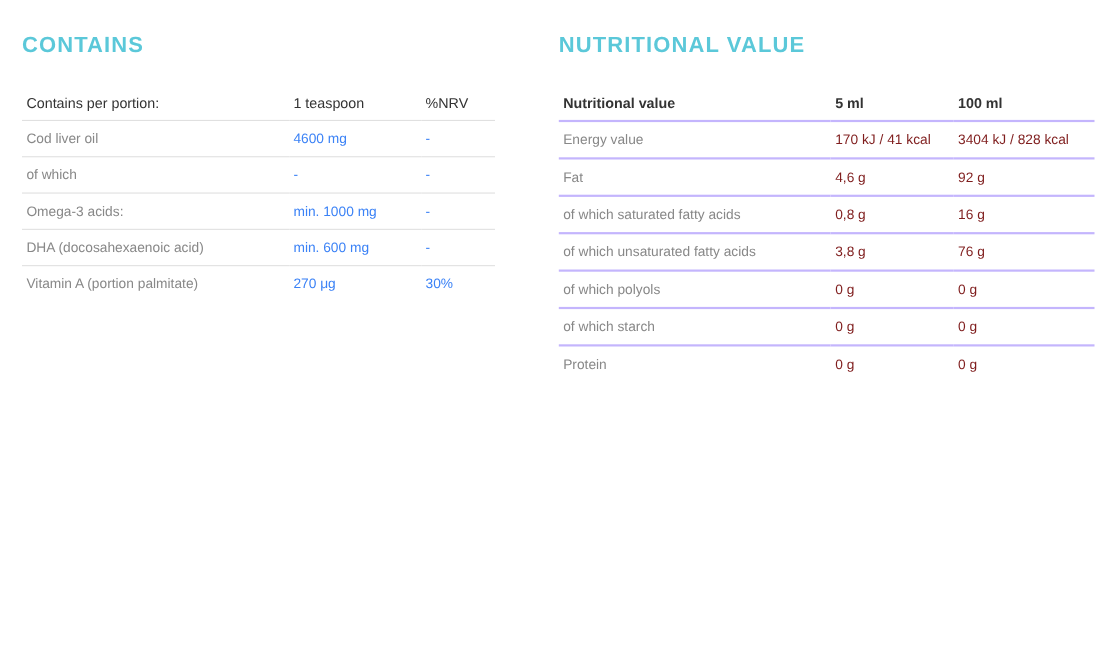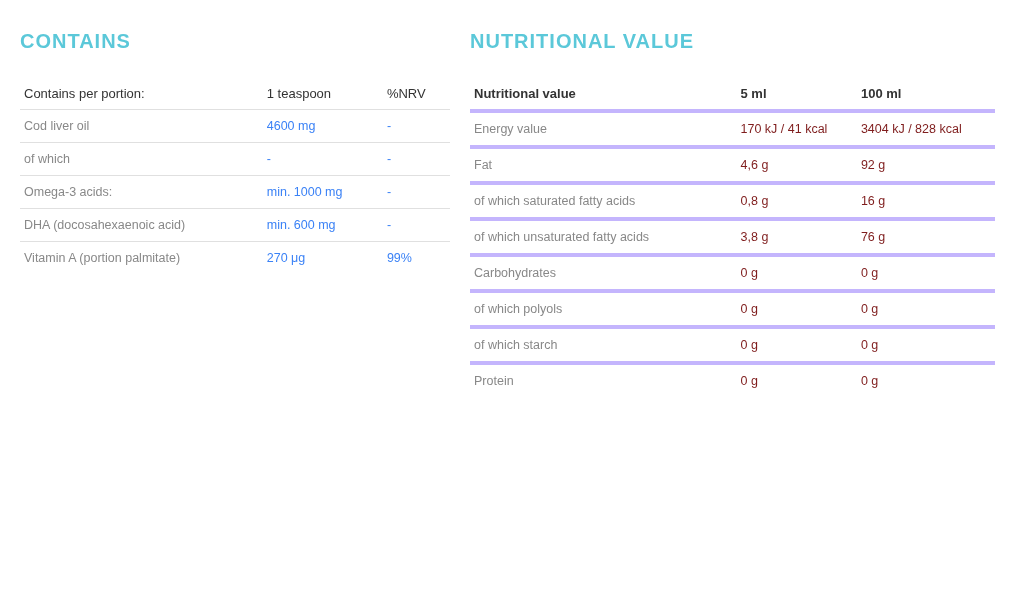--- a/index.html
+++ b/index.html
@@ -5,21 +5,21 @@
     * { box-sizing: border-box; margin: 0; padding: 0; }
     body {
       font-family: Arial, Helvetica, sans-serif;
       background: #ffffff;
       color: #666;
       font-size: 13px;
       padding: 30px 20px;
     }
     .page-container {
       display: flex;
-      gap: 20px;
+      gap: 58px;
       max-width: 1015px;
     }
     .left-panel {
       flex: 0 0 430px;
     }
     .right-panel {
       flex: 1;
     }
     .section-title {
       color: #5bc8d9;
@@ -66,21 +66,21 @@
       font-weight: bold;
       color: #333;
       padding: 8px 4px;
       text-align: left;
       font-size: 13px;
     }
     .nutritional-table thead tr th:first-child {
       min-width: 210px;
     }
     .nutritional-table tbody tr {
-      border-top: 4px solid #c4b5fd;
+      border-top: 2px solid #c4b5fd;
       margin-left: 48px;
     }
     .nutritional-table tbody tr td {
       padding: 9px 4px;
       color: #888;
       font-size: 12.5px;
       vertical-align: top;
     }
     .nutritional-table tbody tr td:first-child {
       max-width: 210px;
@@ -124,21 +124,21 @@
       <td class="value-col">-</td>
     </tr>
           <tr>
       <td>DHA (docosahexaenoic acid)</td>
       <td class="value-col">min. 600 mg</td>
       <td class="value-col">-</td>
     </tr>
           <tr>
       <td>Vitamin A (portion palmitate)</td>
       <td class="value-col">270 μg</td>
-      <td class="value-col">99%</td>
+      <td class="value-col">30%</td>
     </tr>
         </tbody>
     </table>
   </div>
 
   <div class="right-panel">
     <h2 class="section-title">NUTRITIONAL VALUE</h2>
     <table class="nutritional-table">
       <thead>
         <tr class="header-row">
@@ -162,25 +162,20 @@
       <td>of which saturated fatty acids</td>
       <td class="value-col">0,8 g</td>
       <td class="value-col">16 g</td>
     </tr>
           <tr>
       <td>of which unsaturated fatty acids</td>
       <td class="value-col">3,8 g</td>
       <td class="value-col">76 g</td>
     </tr>
           <tr>
-      <td>Carbohydrates</td>
-      <td class="value-col">0 g</td>
-      <td class="value-col">0 g</td>
-    </tr>
-          <tr>
       <td>of which polyols</td>
       <td class="value-col">0 g</td>
       <td class="value-col">0 g</td>
     </tr>
           <tr>
       <td>of which starch</td>
       <td class="value-col">0 g</td>
       <td class="value-col">0 g</td>
     </tr>
           <tr>

